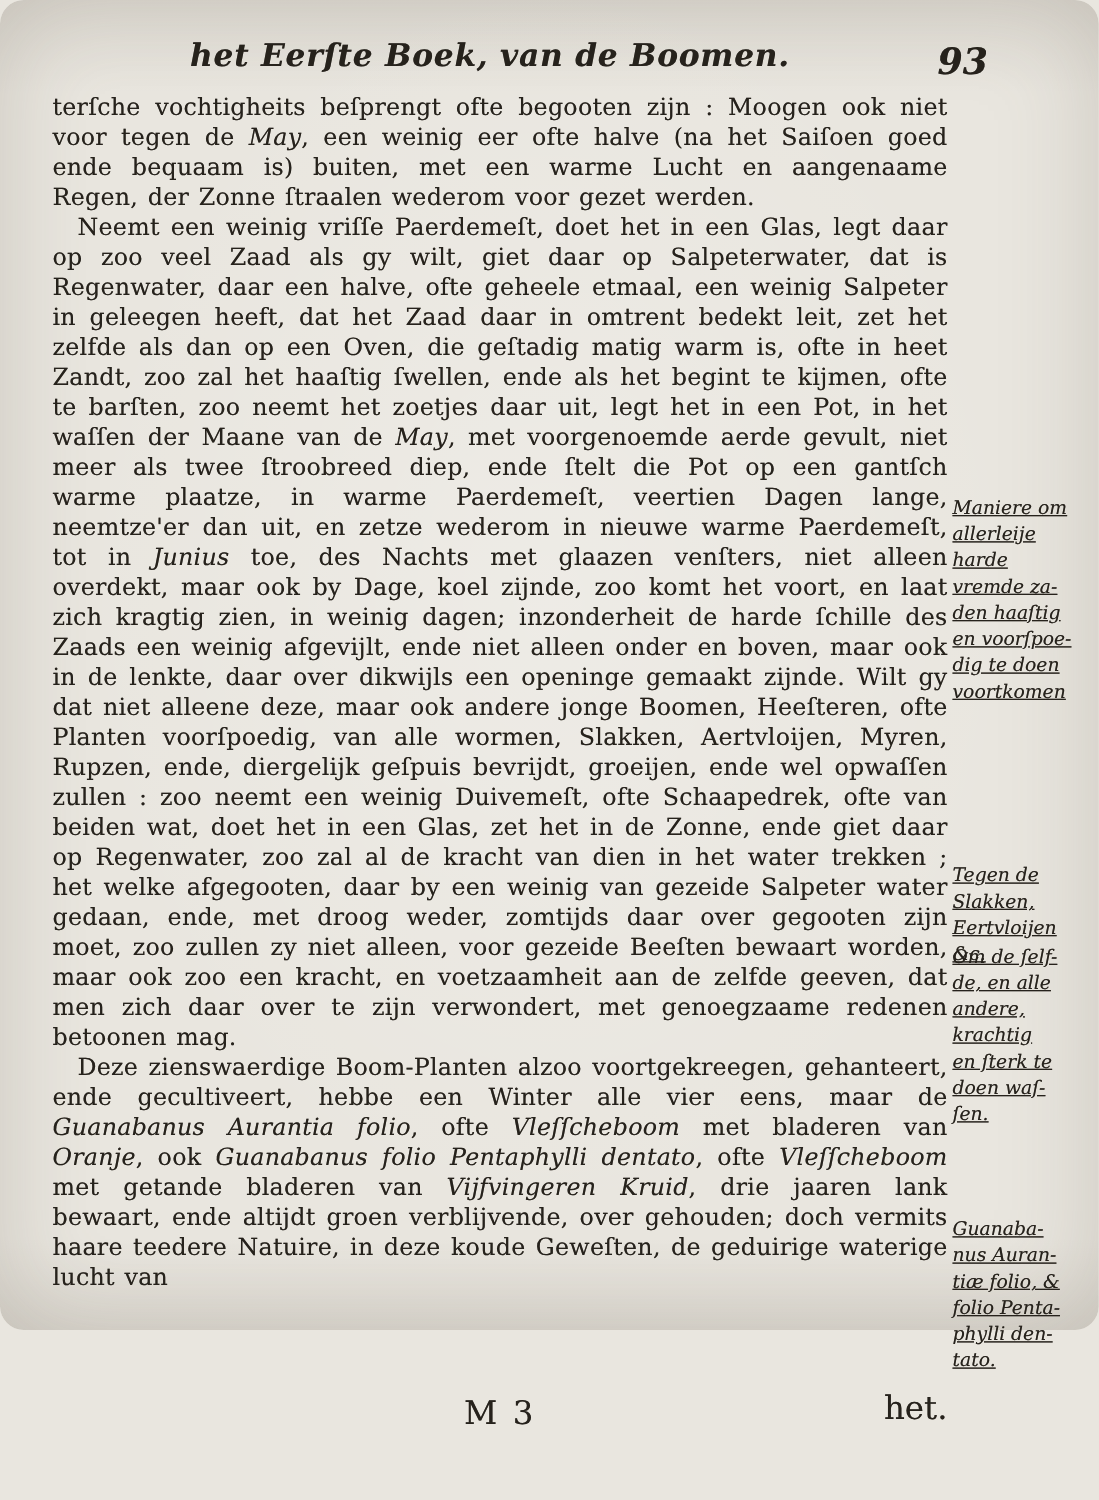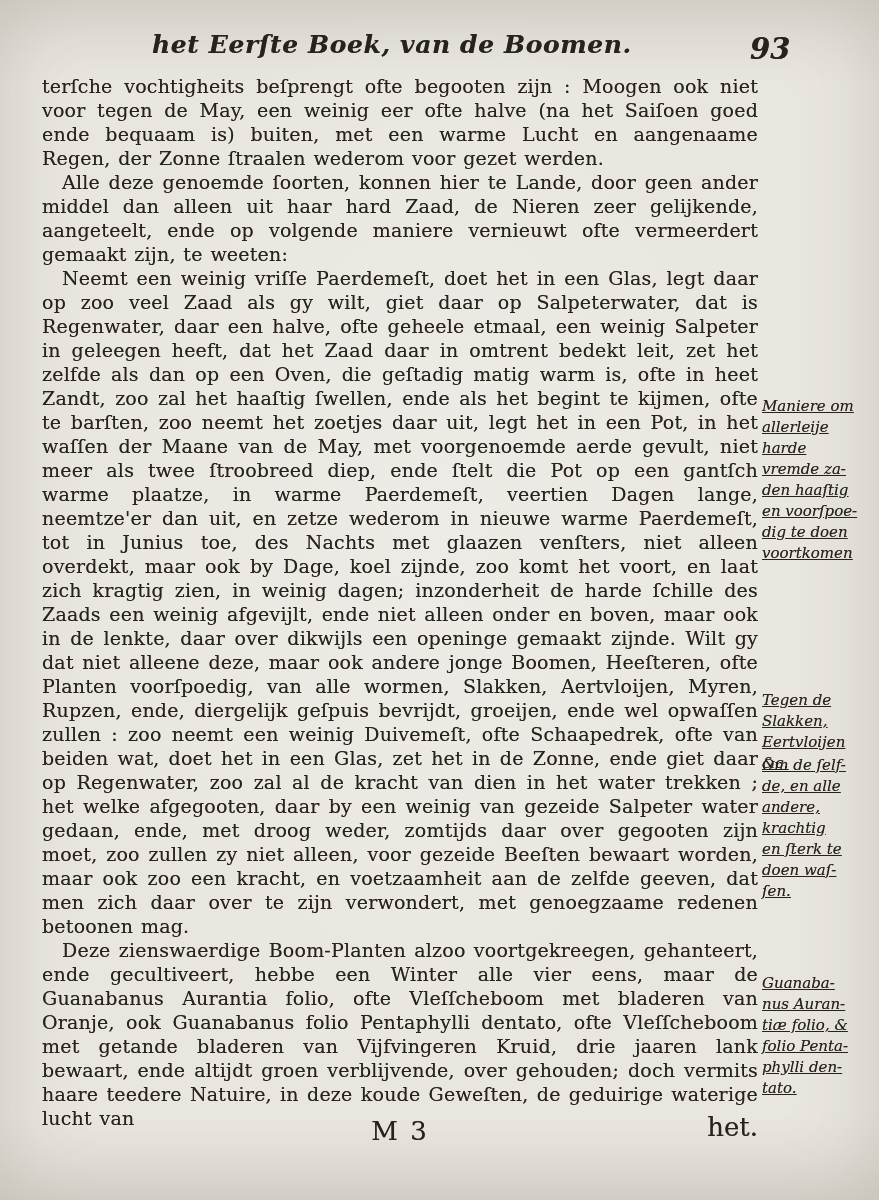--- a/index.html
+++ b/index.html
@@ -4,27 +4,28 @@
 <style>
   * { box-sizing: border-box; }
   html, body { margin: 0; padding: 0; }
   body {
     width: 879px; height: 1200px; overflow: hidden;
     font-family: "DejaVu Serif", "Liberation Serif", serif;
     background: var(--color-paper, #e9e6df);
     color: var(--color-ink, #26221c);
   }
   .page {
-    position: relative; width: 879px; height: 1200px;
+    position: relative; width: 879px; height: 1064px;
     background:
       radial-gradient(ellipse at 50% 45%, rgba(255,255,255,0.22), rgba(0,0,0,0) 62%),
       linear-gradient(to bottom, rgba(120,110,95,0.08), rgba(0,0,0,0) 7%, rgba(0,0,0,0) 93%, rgba(120,110,95,0.09)),
       var(--color-paper, #e9e6df);
     box-shadow: inset 0 0 80px rgba(95,88,75,0.22);
     text-shadow: 0 0 0.5px rgba(40,34,28,0.55);
+    border-radius: 19px;
   }
   .header {
     position: absolute; top: 30px; left: 42px; width: 700px;
     text-align: center;
   }
   .running-title {
     font-style: italic; font-weight: bold;
     font-size: 25px; letter-spacing: 0.6px;
   }
   .page-number {
@@ -32,21 +33,21 @@
     font-style: italic; font-weight: bold; font-size: 29px;
   }
   .text-block {
     position: absolute; top: 74px; left: 42px; width: 716px;
     text-align: justify;
     font-size: 19px; line-height: 24px;
     letter-spacing: 0.2px; word-spacing: 1.5px;
   }
   .para { margin: 0; }
   .para.indent { text-indent: 20px; }
-  .it { }
+  .it { font-style: italic; }
   .margin-notes {
     position: absolute; top: 0; left: 762px; width: 114px; height: 1200px;
   }
   .note {
     position: absolute; left: 0; width: 114px;
     font-style: italic; font-size: 15px; line-height: 21px;
     white-space: pre-line;
     text-decoration: underline;
   }
   .note-1 { top: 396px; }
@@ -69,21 +70,20 @@
 <div class="page">
 
   <header class="header">
     <div class="running-title">het Eerſte Boek, van de Boomen.</div>
   </header>
 
   <div class="page-number">93</div>
 
   <main class="text-block">
       <p class="para"><span class="rm">terſche vochtigheits beſprengt ofte begooten zijn : Moogen ook niet voor tegen de </span><span class="it">May</span><span class="rm">, een weinig eer ofte halve (na het Saiſoen goed ende bequaam is) buiten, met een warme Lucht en aangenaame Regen, der Zonne ſtraalen wederom voor gezet werden.</span></p>
-      <p class="para indent"><span class="rm">Alle deze genoemde ſoorten, konnen hier te Lande, door geen ander middel dan alleen uit haar hard Zaad, de Nieren zeer gelijkende, aangeteelt, ende op volgende maniere vernieuwt ofte vermeerdert gemaakt zijn, te weeten:</span></p>
       <p class="para indent"><span class="rm">Neemt een weinig vriſſe Paerdemeſt, doet het in een Glas, legt daar op zoo veel Zaad als gy wilt, giet daar op Salpeterwater, dat is Regenwater, daar een halve, ofte geheele etmaal, een weinig Salpeter in geleegen heeft, dat het Zaad daar in omtrent bedekt leit, zet het zelfde als dan op een Oven, die geſtadig matig warm is, ofte in heet Zandt, zoo zal het haaſtig ſwellen, ende als het begint te kijmen, ofte te barſten, zoo neemt het zoetjes daar uit, legt het in een Pot, in het waſſen der Maane van de </span><span class="it">May</span><span class="rm">, met voorgenoemde aerde gevult, niet meer als twee ſtroobreed diep, ende ſtelt die Pot op een gantſch warme plaatze, in warme Paerdemeſt, veertien Dagen lange, neemtze'er dan uit, en zetze wederom in nieuwe warme Paerdemeſt, tot in </span><span class="it">Junius</span><span class="rm"> toe, des Nachts met glaazen venſters, niet alleen overdekt, maar ook by Dage, koel zijnde, zoo komt het voort, en laat zich kragtig zien, in weinig dagen; inzonderheit de harde ſchille des Zaads een weinig afgevijlt, ende niet alleen onder en boven, maar ook in de lenkte, daar over dikwijls een openinge gemaakt zijnde. Wilt gy dat niet alleene deze, maar ook andere jonge Boomen, Heeſteren, ofte Planten voorſpoedig, van alle wormen, Slakken, Aertvloijen, Myren, Rupzen, ende, diergelijk geſpuis bevrijdt, groeijen, ende wel opwaſſen zullen : zoo neemt een weinig Duivemeſt, ofte Schaapedrek, ofte van beiden wat, doet het in een Glas, zet het in de Zonne, ende giet daar op Regenwater, zoo zal al de kracht van dien in het water trekken ; het welke afgegooten, daar by een weinig van gezeide Salpeter water gedaan, ende, met droog weder, zomtijds daar over gegooten zijn moet, zoo zullen zy niet alleen, voor gezeide Beeſten bewaart worden, maar ook zoo een kracht, en voetzaamheit aan de zelfde geeven, dat men zich daar over te zijn verwondert, met genoegzaame redenen betoonen mag.</span></p>
       <p class="para indent"><span class="rm">Deze zienswaerdige Boom-Planten alzoo voortgekreegen, gehanteert, ende gecultiveert, hebbe een Winter alle vier eens, maar de </span><span class="it">Guanabanus Aurantia folio</span><span class="rm">, ofte </span><span class="it">Vleſſcheboom</span><span class="rm"> met bladeren van </span><span class="it">Oranje</span><span class="rm">, ook </span><span class="it">Guanabanus folio Pentaphylli dentato</span><span class="rm">, ofte </span><span class="it">Vleſſcheboom</span><span class="rm"> met getande bladeren van </span><span class="it">Vijfvingeren Kruid</span><span class="rm">, drie jaaren lank bewaart, ende altijdt groen verblijvende, over gehouden; doch vermits haare teedere Natuire, in deze koude Geweſten, de geduirige waterige lucht van</span></p>
     </main>
 
   <aside class="margin-notes">
     <div class="note note-1">Maniere om
 allerleije
 harde
 vremde za-
 den haaſtig

